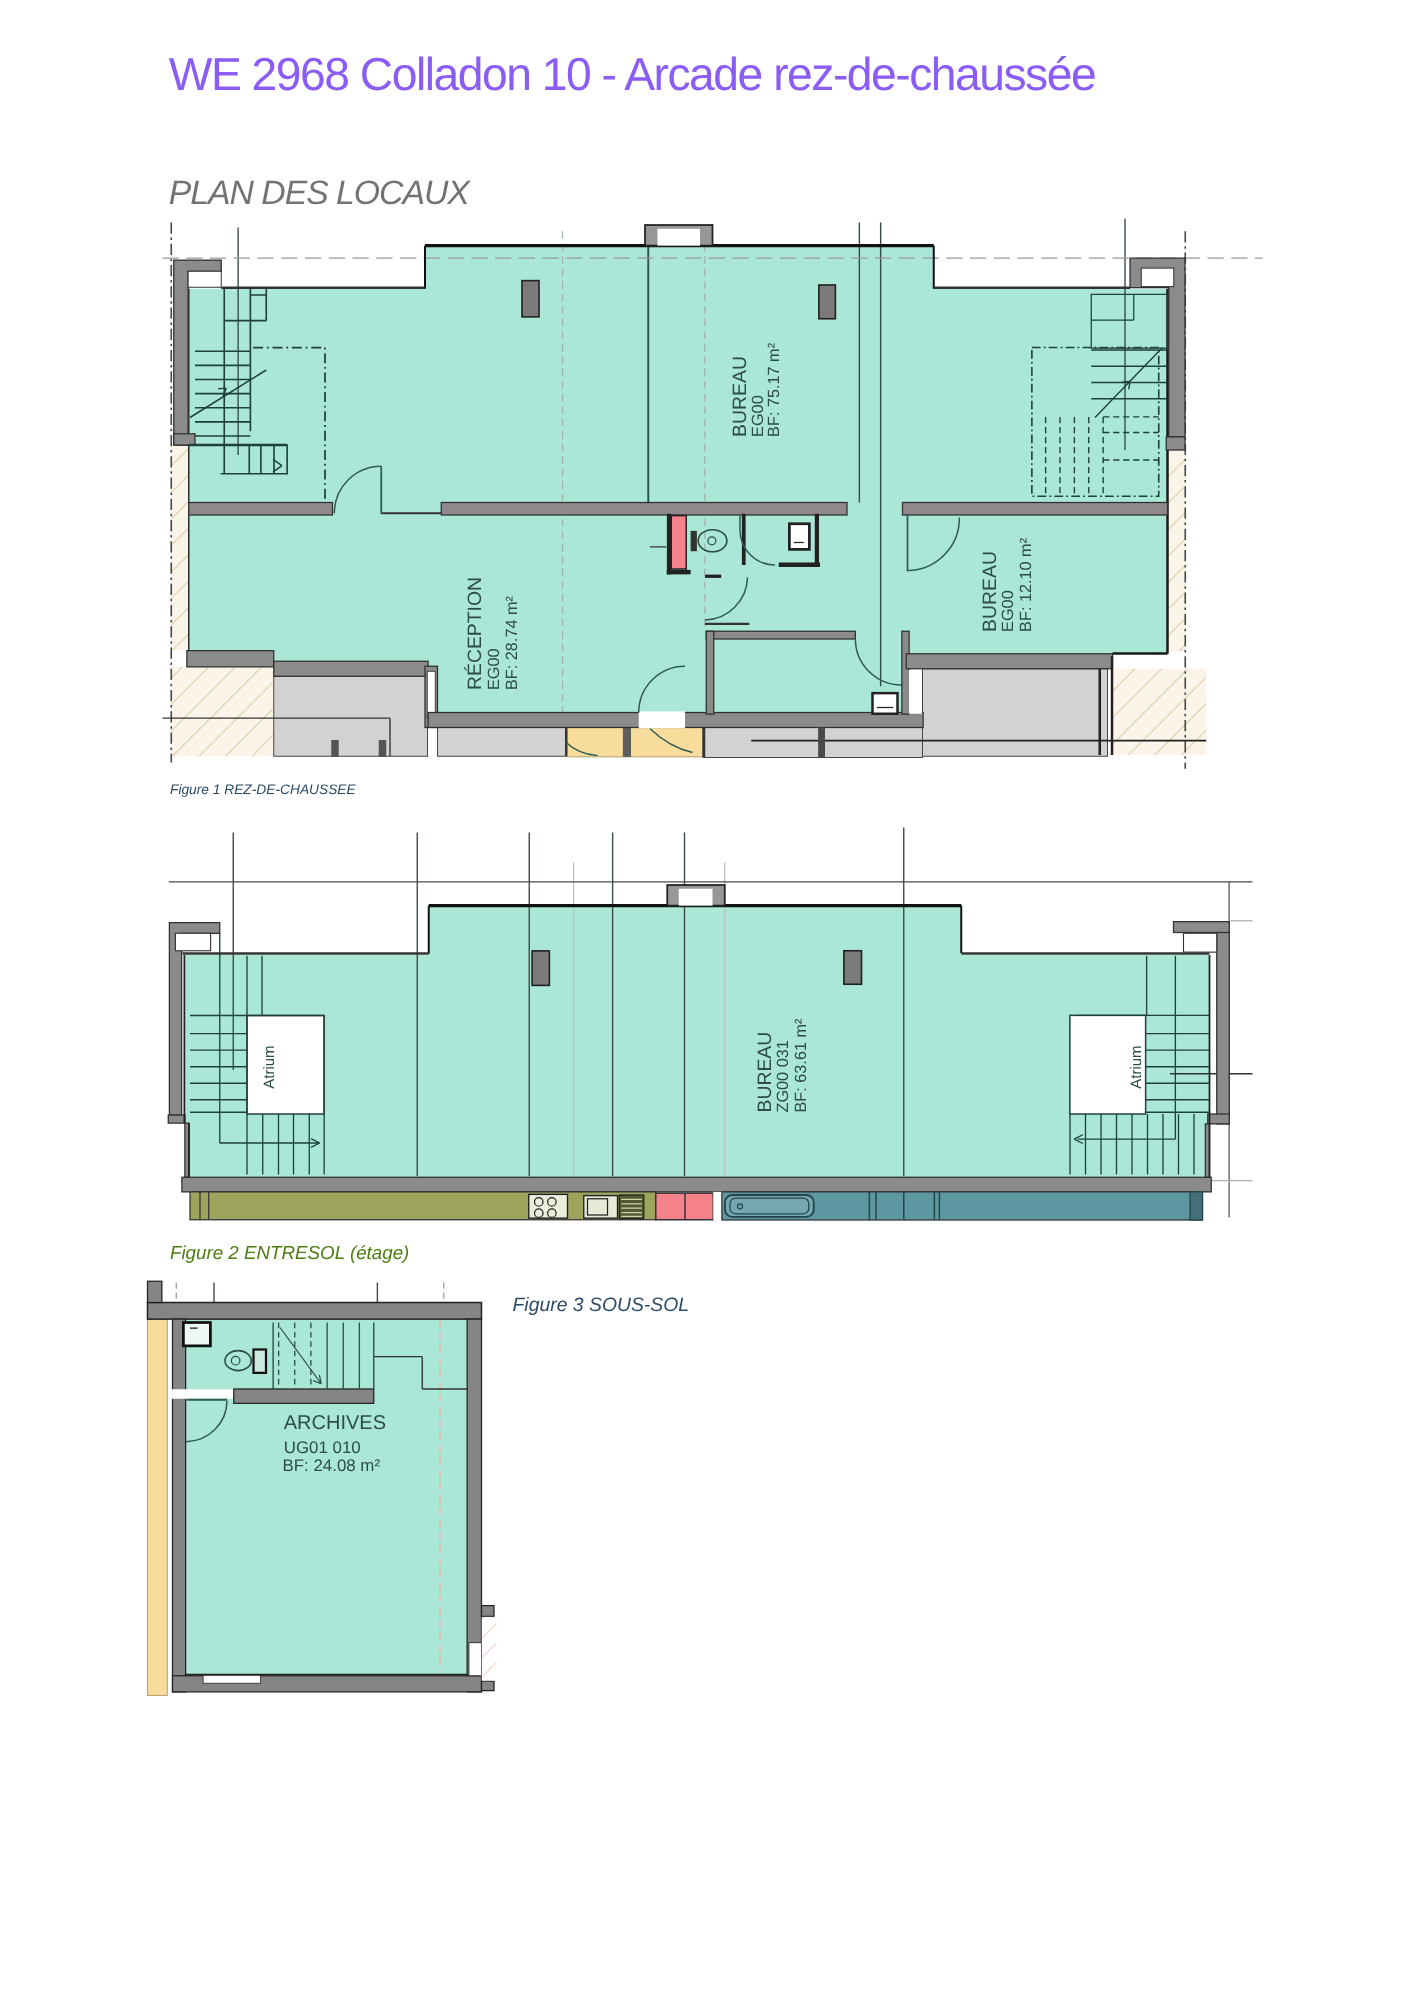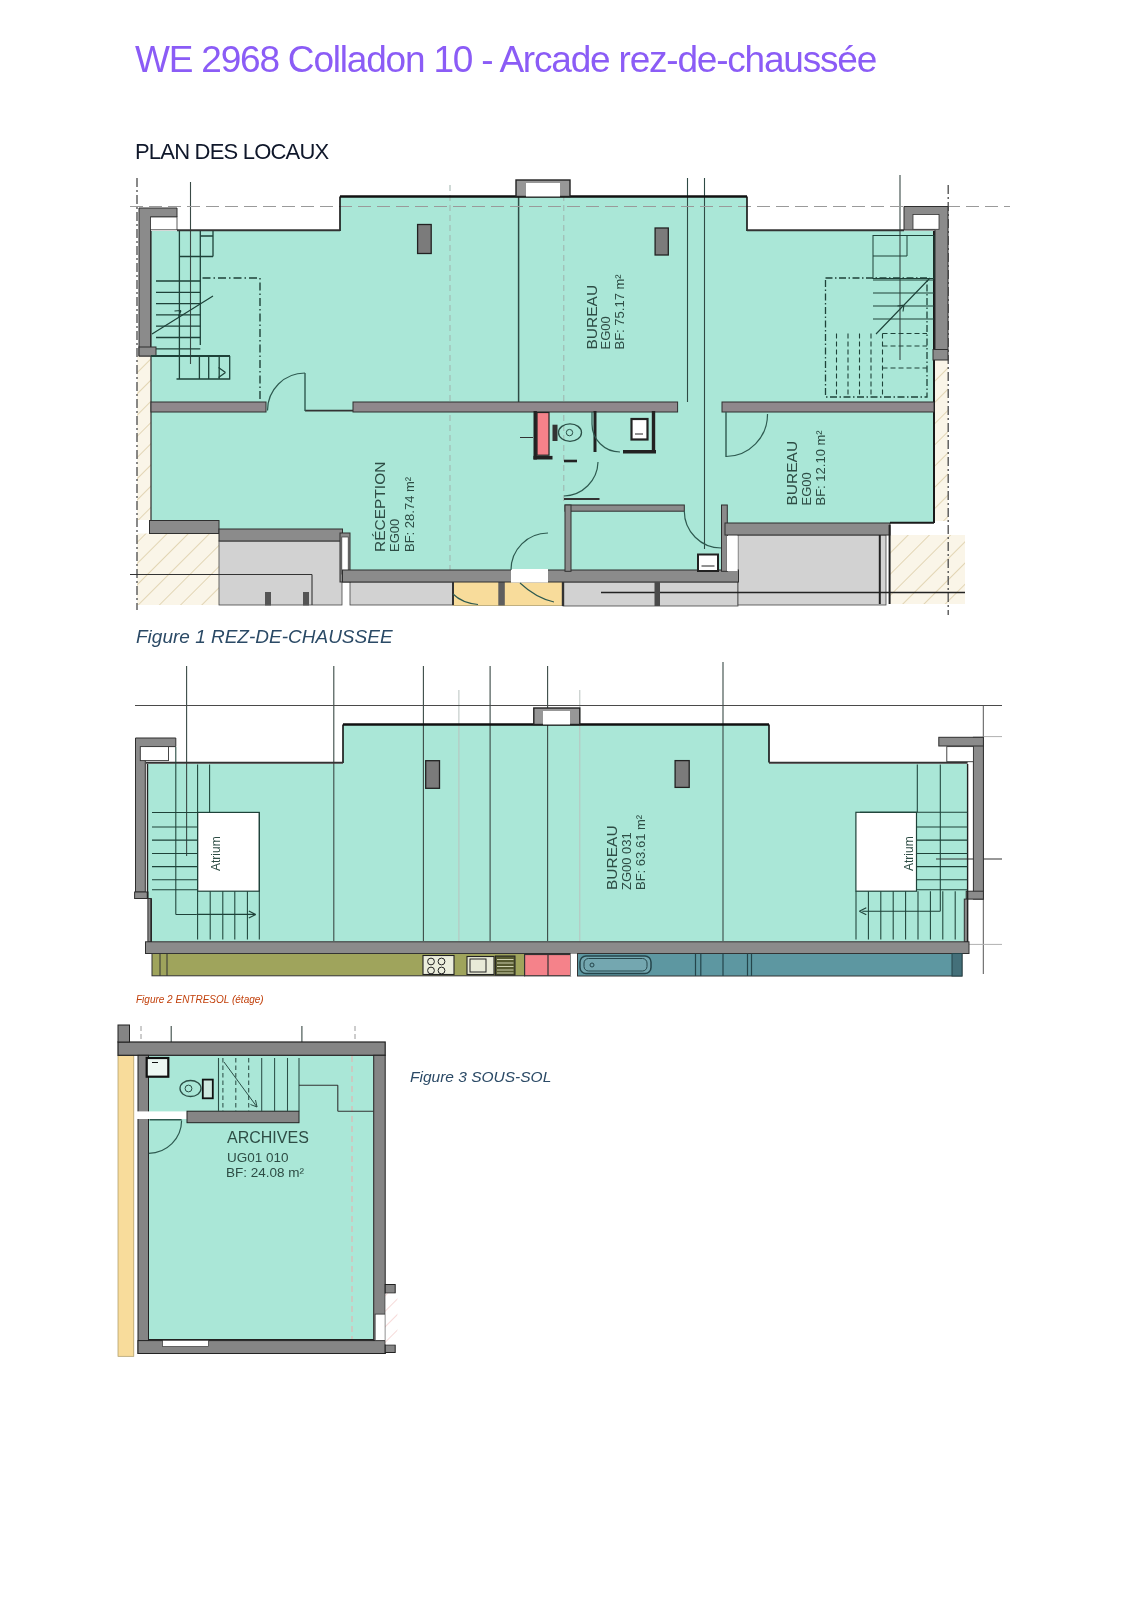--- a/index.html
+++ b/index.html
@@ -4,27 +4,27 @@
 <style>
   html,body{margin:0;padding:0;background:#ffffff;width:1131px;height:1600px;overflow:hidden;}
   body{font-family:"Liberation Sans",sans-serif;position:relative;}
   .abs{position:absolute;white-space:nowrap;}
 </style>
 </head>
 <body>
 
 <div class="abs" style="left:135px;top:39px;font-size:37px;letter-spacing:-1.2px;color:#8b5cf6;">WE 2968 Colladon 10 - Arcade rez-de-chaussée</div>
 
-<div class="abs" style="left:135px;top:139px;font-size:22px;letter-spacing:-0.8px;color:#0f172a;">PLAN DES LOCAUX</div>
-
-<div class="abs" style="left:136px;top:626px;font-size:19px;font-style:italic;color:#2b4a66;">Figure 1 REZ-DE-CHAUSSEE</div>
-
-<div class="abs" style="left:136px;top:994px;font-size:10px;font-style:italic;color:#c2410c;">Figure 2 ENTRESOL (étage)</div>
-
-<div class="abs" style="left:410px;top:1036px;font-size:15.5px;font-style:italic;color:#2b4a66;margin-top:32px;">Figure 3 SOUS-SOL</div>
+<div class="abs" style="left:135px;top:139px;font-size:27px;letter-spacing:-0.8px;color:#737373;font-style:italic;">PLAN DES LOCAUX</div>
+
+<div class="abs" style="left:136px;top:626px;font-size:11px;font-style:italic;color:#2b4a66;">Figure 1 REZ-DE-CHAUSSEE</div>
+
+<div class="abs" style="left:136px;top:994px;font-size:15px;font-style:italic;color:#4d7c0f;">Figure 2 ENTRESOL (étage)</div>
+
+<div class="abs" style="left:410px;top:1036px;font-size:15.5px;font-style:italic;color:#2b4a66;">Figure 3 SOUS-SOL</div>
 <svg class="abs" style="left:0;top:0" width="1131" height="1600" viewBox="0 0 1131 1600">
 <defs>
 <pattern id="hatch" width="15" height="15" patternUnits="userSpaceOnUse" patternTransform="rotate(-45)">
   <rect width="15" height="15" fill="#faf5e8"></rect>
   <line x1="0" y1="0" x2="15" y2="0" stroke="#d8c79e" stroke-width="1.4"></line>
 </pattern>
 <pattern id="hatchR" width="11" height="11" patternUnits="userSpaceOnUse" patternTransform="rotate(-45)">
   <rect width="11" height="11" fill="#ffffff"></rect>
   <line x1="0" y1="0" x2="11" y2="0" stroke="#f0c2c0" stroke-width="1.2"></line>
 </pattern>

